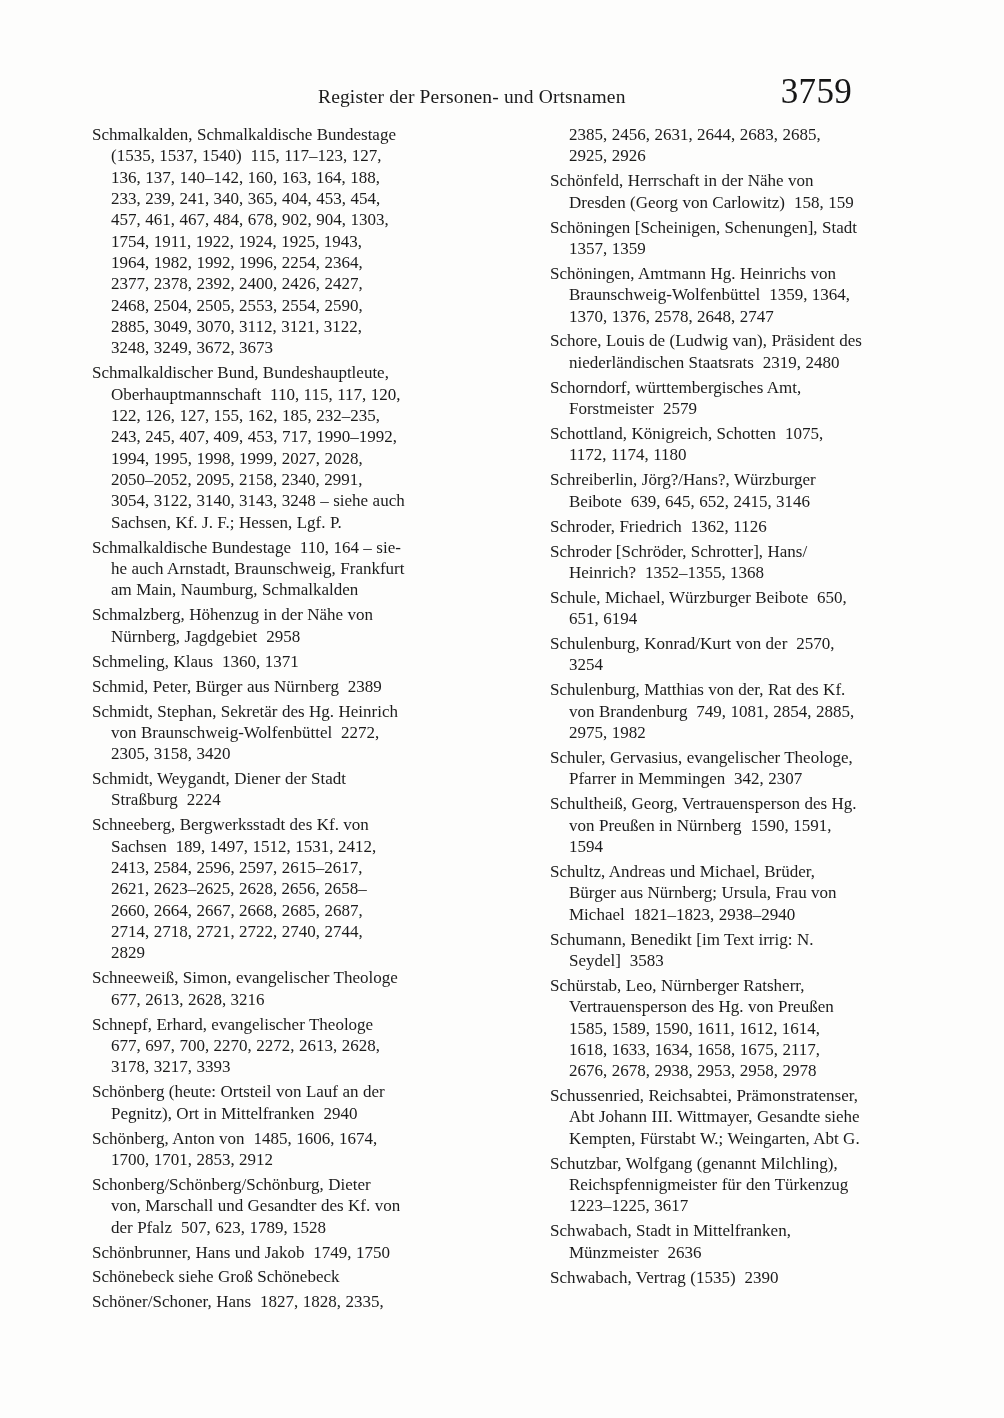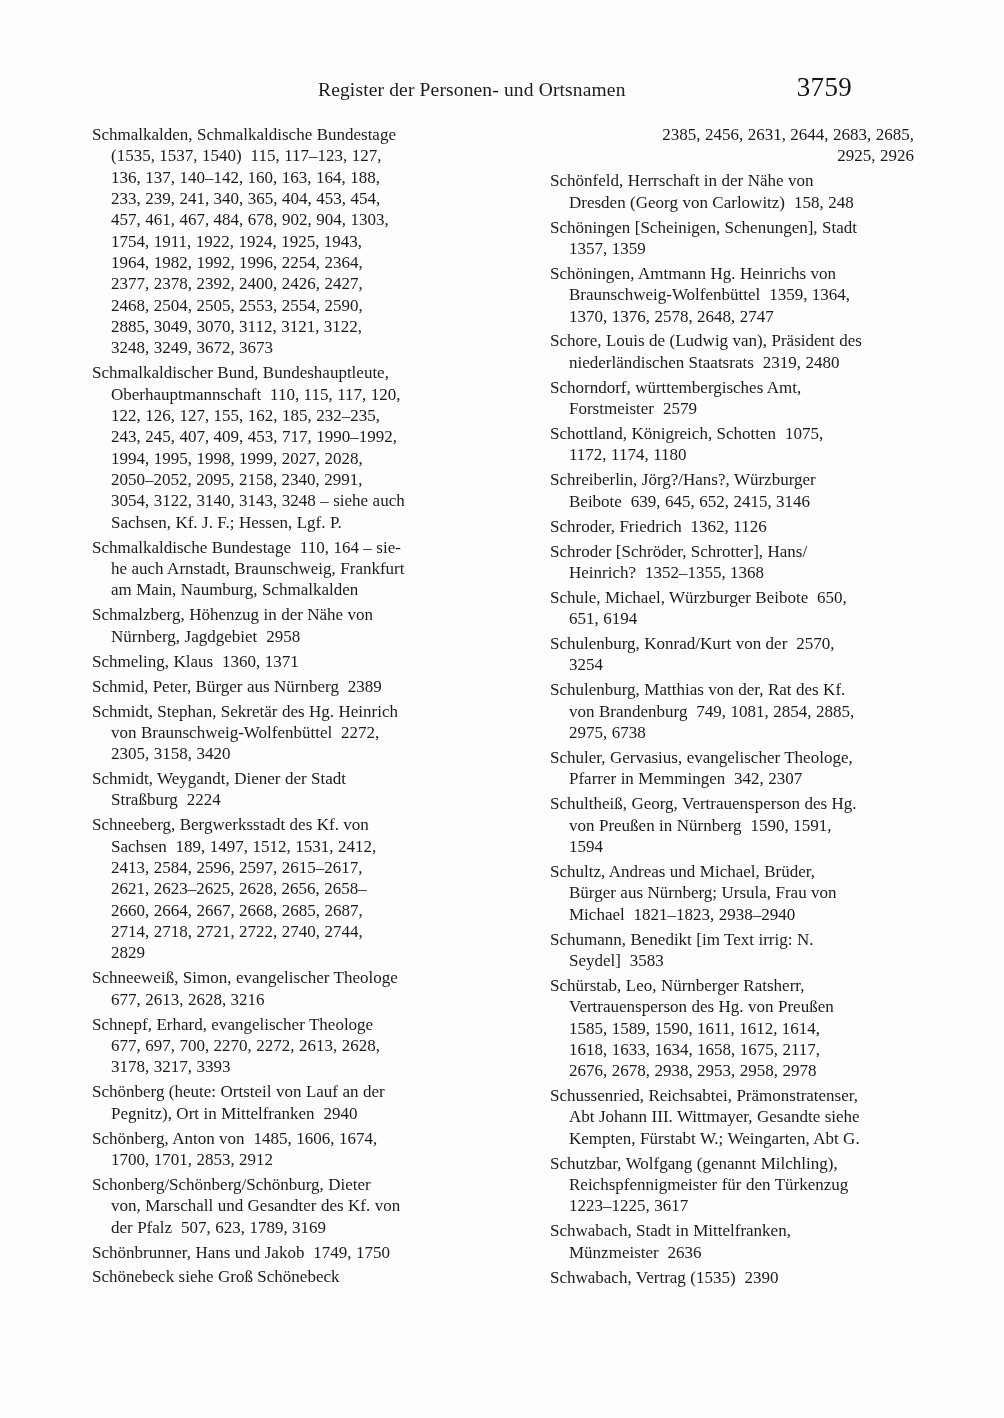--- a/index.html
+++ b/index.html
@@ -32,21 +32,21 @@
     align-items: baseline;
     justify-content: space-between;
   }
   .running-head .rh-title {
     font-size: 19.5px;
     letter-spacing: 0.15px;
     color: #1b1b1b;
     margin-left: 226px;
   }
   .running-head .rh-folio {
-    font-size: 27px;
+    font-size: 35px;
     color: #161616;
     letter-spacing: 0.3px;
   }
   
   .columns {
     position: absolute;
     left: 92px;
     top: 124px;
     width: 822px;
     display: flex;
@@ -65,21 +65,20 @@
     padding-left: 19px;
     margin: 0 0 3.6px 0;
     letter-spacing: 0.0px;
     word-spacing: 0.2px;
     white-space: pre-wrap;
     color: #1b1b1b;
   }
   .entry.cont {
     text-indent: 0;
     padding-left: 19px;
-    text-align: right;
   }
 </style>
 </head>
 <body>
 
 <div class="page">
 
   <div class="running-head">
     <span class="rh-title">Register der Personen- und Ortsnamen</span>
     <span class="rh-folio">3759</span>
@@ -129,30 +128,31 @@
 677, 2613, 2628, 3216</p>
       <p class="entry">Schnepf, Erhard, evangelischer Theologe
 677, 697, 700, 2270, 2272, 2613, 2628,
 3178, 3217, 3393</p>
       <p class="entry">Schönberg (heute: Ortsteil von Lauf an der
 Pegnitz), Ort in Mittelfranken  2940</p>
       <p class="entry">Schönberg, Anton von  1485, 1606, 1674,
 1700, 1701, 2853, 2912</p>
       <p class="entry">Schonberg/Schönberg/Schönburg, Dieter
 von, Marschall und Gesandter des Kf. von
-der Pfalz  507, 623, 1789, 3169</p>
+der Pfalz  507, 623, 1789, 1528</p>
       <p class="entry">Schönbrunner, Hans und Jakob  1749, 1750</p>
       <p class="entry">Schönebeck siehe Groß Schönebeck</p>
+      <p class="entry">Schöner/Schoner, Hans  1827, 1828, 2335,</p>
     </div>
 
     <div class="col col-right">
       <p class="entry cont">2385, 2456, 2631, 2644, 2683, 2685,
 2925, 2926</p>
       <p class="entry">Schönfeld, Herrschaft in der Nähe von
-Dresden (Georg von Carlowitz)  158, 248</p>
+Dresden (Georg von Carlowitz)  158, 159</p>
       <p class="entry">Schöningen [Scheinigen, Schenungen], Stadt
 1357, 1359</p>
       <p class="entry">Schöningen, Amtmann Hg. Heinrichs von
 Braunschweig-Wolfenbüttel  1359, 1364,
 1370, 1376, 2578, 2648, 2747</p>
       <p class="entry">Schore, Louis de (Ludwig van), Präsident des
 niederländischen Staatsrats  2319, 2480</p>
       <p class="entry">Schorndorf, württembergisches Amt,
 Forstmeister  2579</p>
       <p class="entry">Schottland, Königreich, Schotten  1075,
@@ -161,21 +161,21 @@
 Beibote  639, 645, 652, 2415, 3146</p>
       <p class="entry">Schroder, Friedrich  1362, 1126</p>
       <p class="entry">Schroder [Schröder, Schrotter], Hans/
 Heinrich?  1352–1355, 1368</p>
       <p class="entry">Schule, Michael, Würzburger Beibote  650,
 651, 6194</p>
       <p class="entry">Schulenburg, Konrad/Kurt von der  2570,
 3254</p>
       <p class="entry">Schulenburg, Matthias von der, Rat des Kf.
 von Brandenburg  749, 1081, 2854, 2885,
-2975, 6738</p>
+2975, 1982</p>
       <p class="entry">Schuler, Gervasius, evangelischer Theologe,
 Pfarrer in Memmingen  342, 2307</p>
       <p class="entry">Schultheiß, Georg, Vertrauensperson des Hg.
 von Preußen in Nürnberg  1590, 1591,
 1594</p>
       <p class="entry">Schultz, Andreas und Michael, Brüder,
 Bürger aus Nürnberg; Ursula, Frau von
 Michael  1821–1823, 2938–2940</p>
       <p class="entry">Schumann, Benedikt [im Text irrig: N.
 Seydel]  3583</p>

